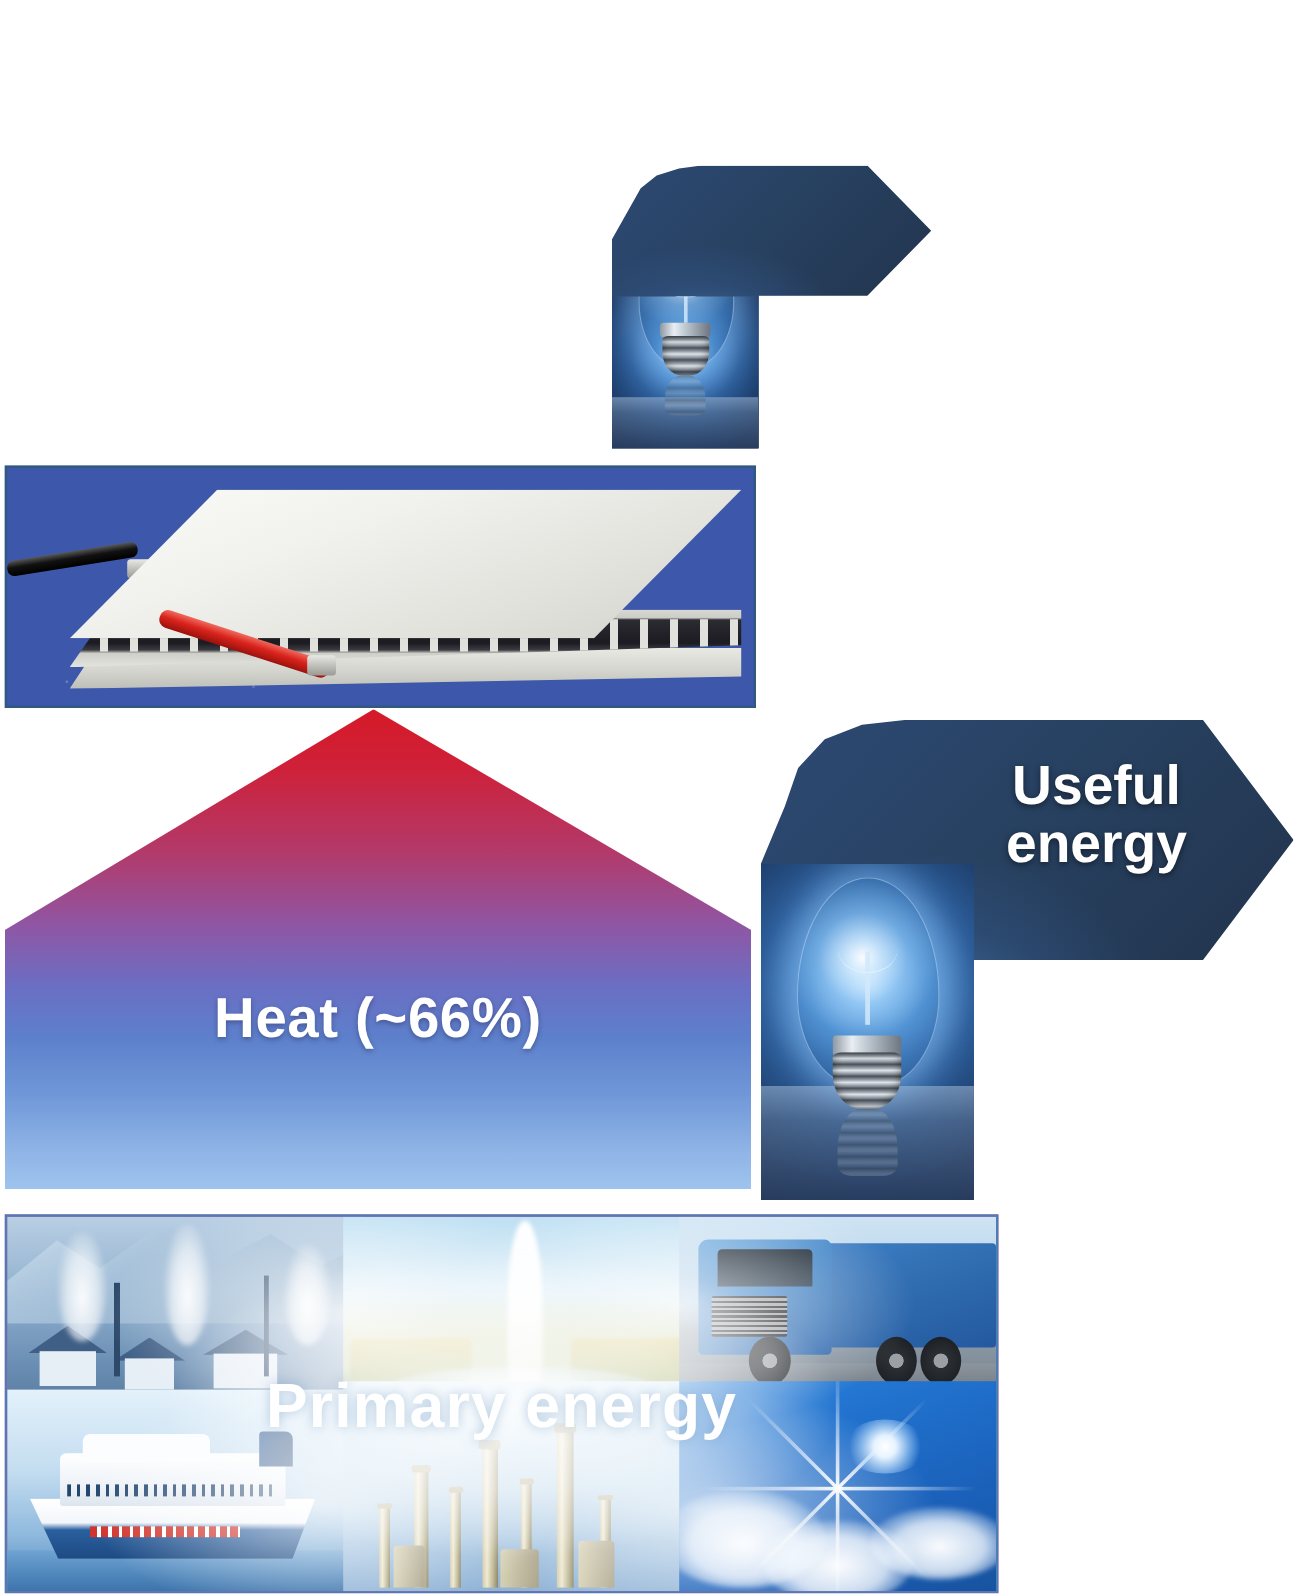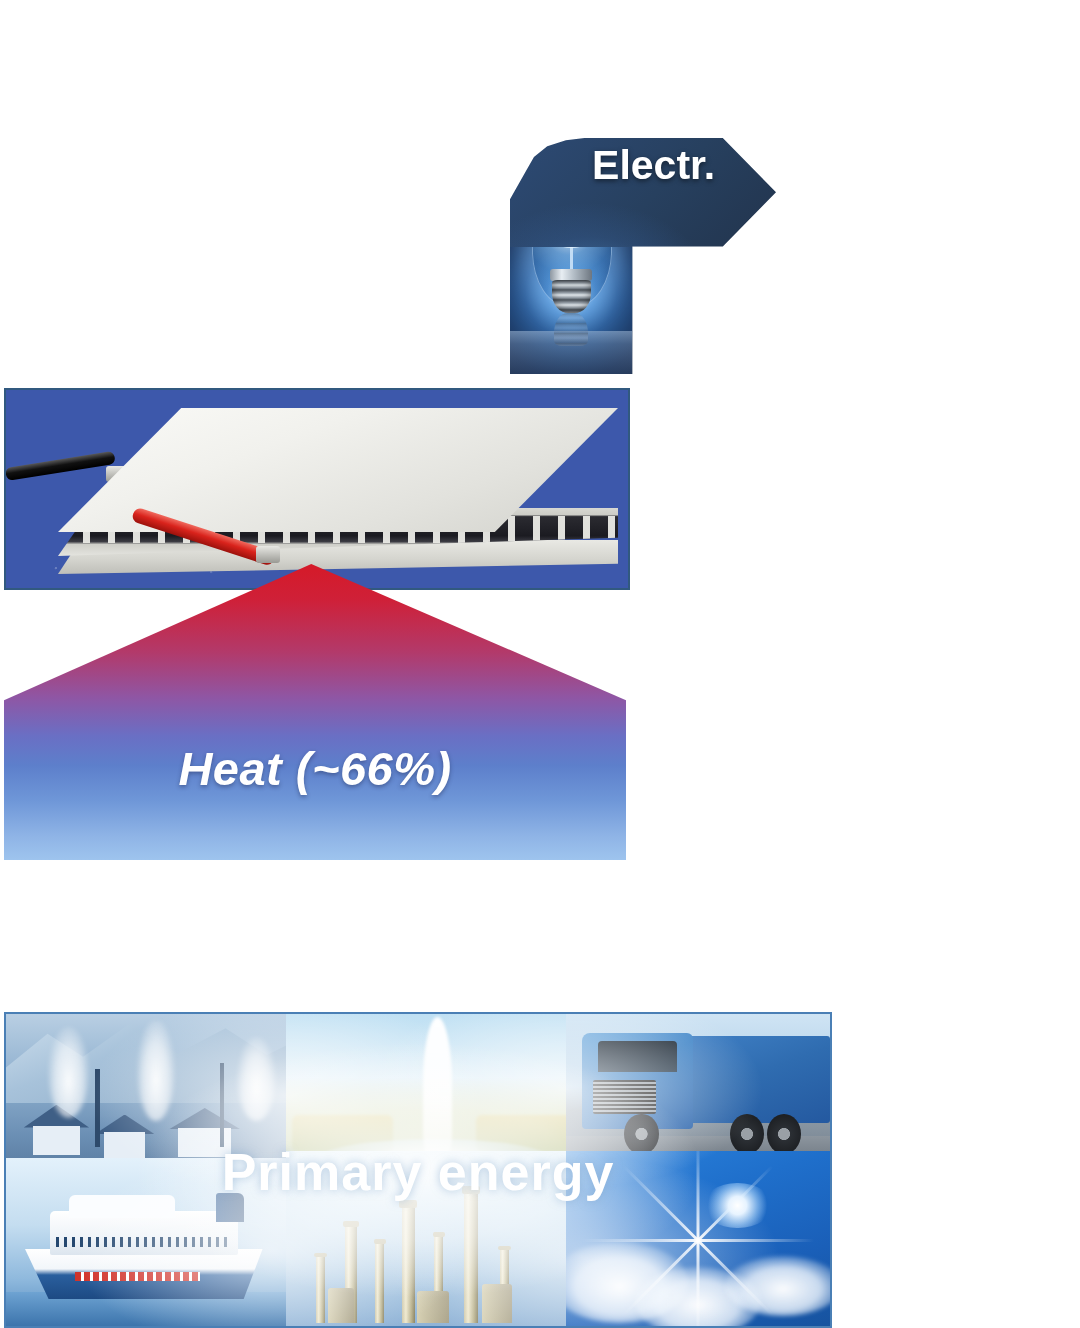--- a/index.html
+++ b/index.html
@@ -47,23 +47,22 @@
 
   
   #heat-top {
     left: 4px; top: 2px; width: 502px; height: 374px;
     clip-path: polygon(50% 0%, 100% 34%, 100% 100%, 0% 100%, 0% 34%);
   }
   #heat-top .heat-label { font-size: 47px; margin-top: 72px; }
 
   
   #heat-bottom {
-    left: 4px; top: 564px; width: 622px; height: 296px;
+    left: 4px; top: 591px; width: 622px; height: 400px;
     clip-path: polygon(49.4% 0%, 100% 46%, 100% 100%, 0% 100%, 0% 46%);
-    font-style: italic;
   }
   #heat-bottom .heat-label { font-size: 47px; margin-top: 112px; }
 
   
   .bent-arrow {
     position: absolute;
   }
   .bent-arrow .bent-fill {
     position: absolute;
     inset: 0;
@@ -381,21 +380,20 @@
       <div class="bulb-bg"></div>
       <div class="bulb-floor"></div>
       <div class="bulb-glass" style="left:18%; top:-52%; width:64%; height:98%;"></div>
       <div class="fil-stem" style="left:49%; top:-4%; width:2.5%; height:22%;"></div>
       <div class="filament" style="left:34%; top:-16%; width:32%; height:16%;"></div>
       <div class="bulb-neck" style="left:33%; top:18%; width:34%; height:9%;"></div>
       <div class="bulb-screw" style="left:34%; top:26%; width:32%; height:26%;"></div>
       <div class="bulb-reflect" style="left:36%; top:52%; width:28%; height:26%;"></div>
     </div>
 
-    <div class="bent-label">Electr.</div>
   </div>
 
   <div class="layer" id="te-panel">
     <div class="te-bg"></div>
     <div class="te-speckle"></div>
 
     <div class="te-wire-black"></div>
     <div class="te-tip" style="left:100px; top:76px; width:22px; height:16px;"></div>
 
     <div class="te-plate-bot"></div>
@@ -405,20 +403,39 @@
     <div class="te-wire-red"></div>
     <div class="te-tip" style="left:250px; top:156px; width:24px; height:17px;"></div>
 
   </div>
 
   <div class="heat-arrow" id="heat-bottom">
     <div class="fill"></div>
     <div class="heat-label">Heat (~66%)</div>
   </div>
 
+  <div class="bent-arrow" id="arrow-useful">
+    <div class="bent-fill"></div>
+
+    <div class="bulb-box" style="left:0; top:30%; width:40%; height:70%;">
+      <div class="bulb-bg"></div>
+      <div class="bulb-floor"></div>
+      <div class="bulb-glass" style="left:17%; top:4%; width:66%; height:62%;"></div>
+      <div class="fil-stem" style="left:49%; top:26%; width:2%; height:22%;"></div>
+      <div class="filament" style="left:36%; top:18%; width:28%; height:14%;"></div>
+      <div class="bulb-neck" style="left:34%; top:51%; width:32%; height:6%;"></div>
+      <div class="bulb-screw" style="left:34%; top:56%; width:32%; height:17%;"></div>
+      <div class="bulb-reflect" style="left:36%; top:73%; width:28%; height:20%;"></div>
+    </div>
+
+    <div class="bent-label">
+      <span>Useful</span><br>
+      <span>energy</span>
+    </div>
+  </div>
 
   <div class="layer" id="collage">
 
     <div class="cell c-town">
       <div class="town-mtn"></div>
       <div class="roof" style="left:6%; top:56%; width:22%; height:14%;"></div>
       <div class="house" style="left:9%; top:69%; width:16%; height:18%;"></div>
       <div class="roof" style="left:30%; top:62%; width:20%; height:12%;"></div>
       <div class="house" style="left:33%; top:73%; width:14%; height:16%;"></div>
       <div class="roof" style="left:55%; top:58%; width:24%; height:13%;"></div>

